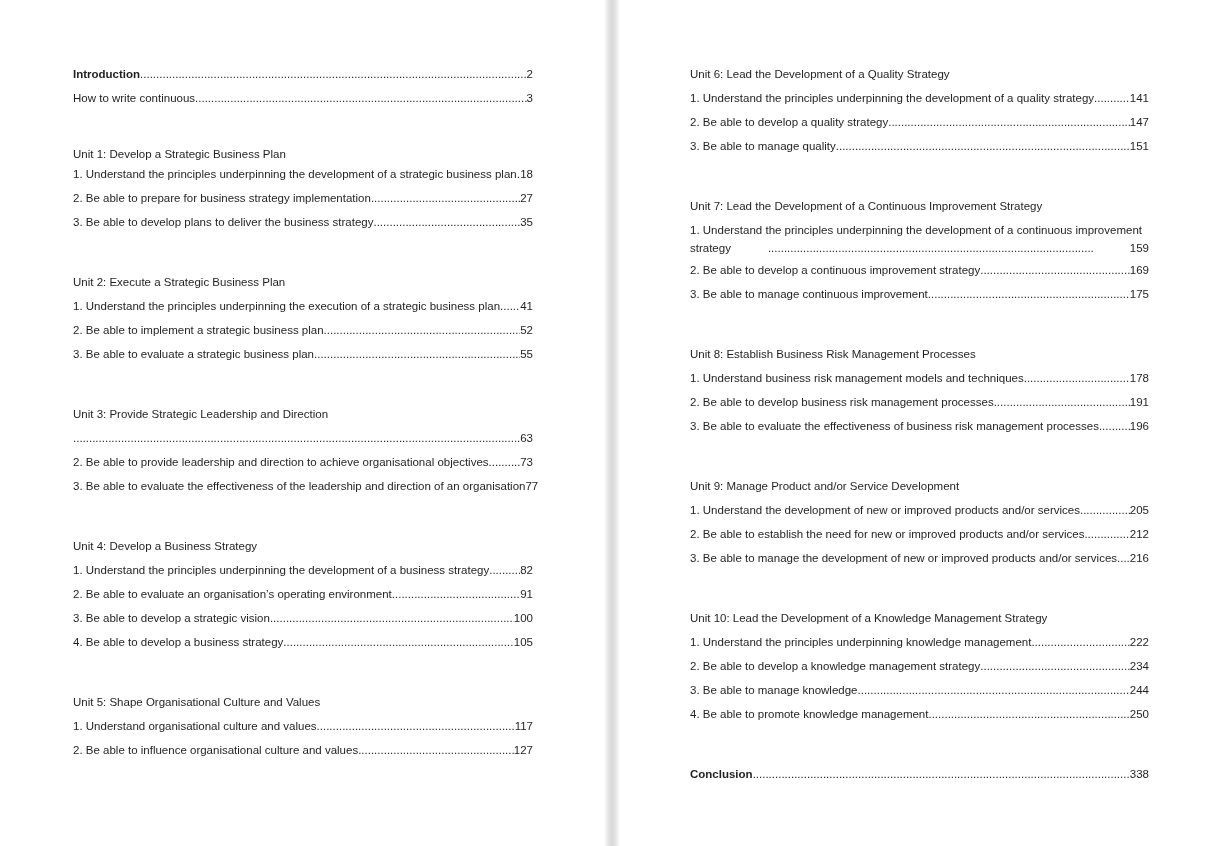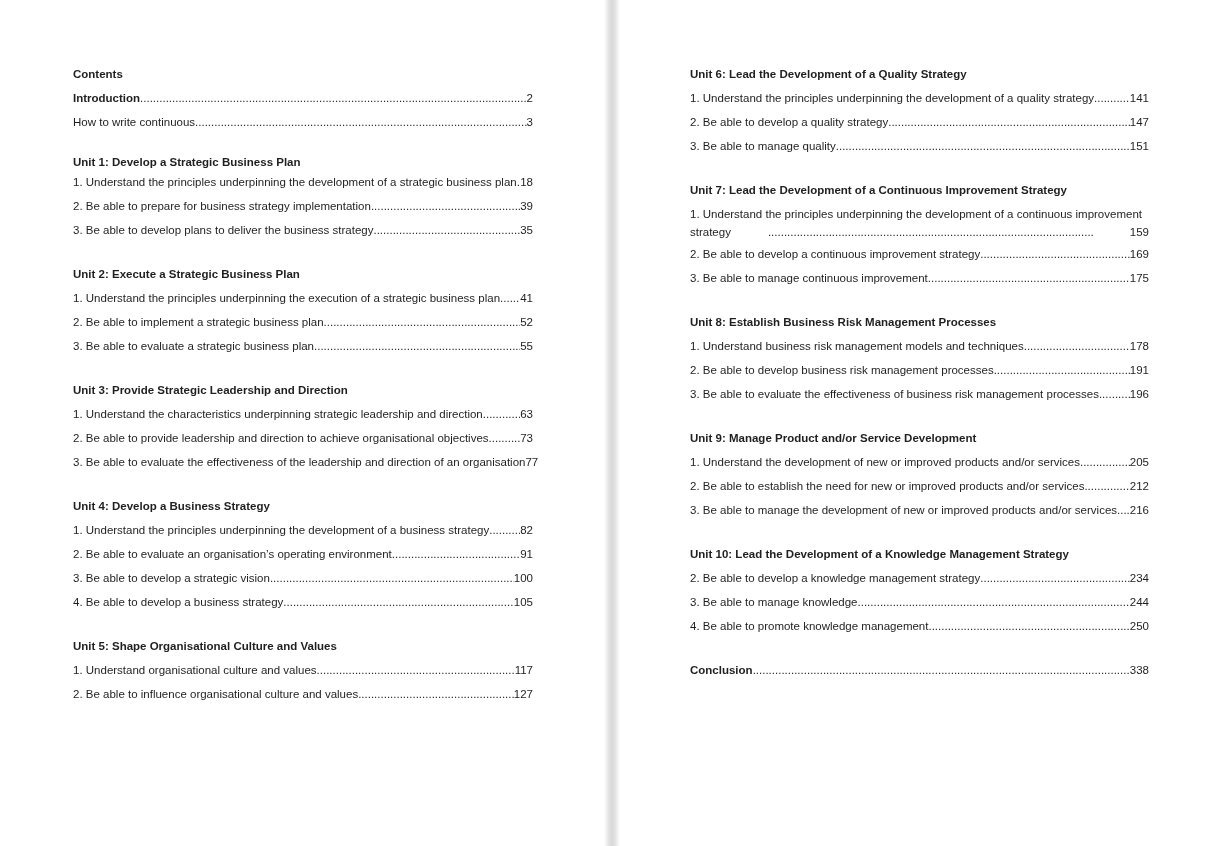--- a/index.html
+++ b/index.html
@@ -12,41 +12,40 @@
   }
   .canvas { position: relative; width: 1220px; height: 846px; background: #ffffff; }
   .gutter {
     position: absolute; top: 0; left: 604px; width: 16px; height: 846px;
     background: linear-gradient(90deg, #ffffff 0%, #e4e4e4 28%, #d8d8d8 50%, #e4e4e4 72%, #ffffff 100%);
   }
   .page { position: absolute; top: 62px; font-size: 11.5px; line-height: 24px; }
   .page-left  { left: 73px;  width: 460px; }
   .page-right { left: 690px; width: 459px; }
   .doc-title { font-weight: 700; line-height: 24px; }
-  .block + .block { margin-top: 20px; }
+  .block + .block { margin-top: 36px; }
   .page-left .block:first-child { margin-top: 0; }
-  .heading { font-weight: 700; line-height: 24px; white-space: nowrap; }
+  .heading { font-weight: 400; line-height: 24px; white-space: nowrap; }
   .block.tight .heading { line-height: 16px; }
   .row { display: flex; align-items: center; line-height: 24px; }
   .t { white-space: nowrap; flex: 0 0 auto; }
   .t.b { font-weight: 700; }
   .pre { line-height: 16px; padding-top: 4px; }
   .block.wrapblock .row.wrapped { line-height: 20px; gap: 37px; }
   .dots { flex: 1 1 auto; overflow: hidden; white-space: nowrap; }
   .dots::after {
     content: "....................................................................................................................................................................................................................................................................................................................................................................................................................................";
   }
   .pg { flex: 0 0 auto; white-space: nowrap; }
 </style>
 </head>
 <body>
 
 <div class="canvas">
   <div class="page page-left">
-    <div class="doc-title">Contents</div>
     <div id="left-blocks">
         <div class="block">
           <div class="row">
             <span class="t b">Introduction</span>
             <span class="dots"></span>
             <span class="pg">2</span>
           </div>
           <div class="row">
             <span class="t">How to write continuous</span>
             <span class="dots"></span>
@@ -56,21 +55,21 @@
         <div class="block tight">
           <div class="heading">Unit 1: Develop a Strategic Business Plan</div>
           <div class="row">
             <span class="t">1. Understand the principles underpinning the development of a strategic business plan</span>
             <span class="dots"></span>
             <span class="pg">18</span>
           </div>
           <div class="row">
             <span class="t">2. Be able to prepare for business strategy implementation</span>
             <span class="dots"></span>
-            <span class="pg">39</span>
+            <span class="pg">27</span>
           </div>
           <div class="row">
             <span class="t">3. Be able to develop plans to deliver the business strategy</span>
             <span class="dots"></span>
             <span class="pg">35</span>
           </div>
         </div>
         <div class="block">
           <div class="heading">Unit 2: Execute a Strategic Business Plan</div>
           <div class="row">
@@ -85,21 +84,20 @@
           </div>
           <div class="row">
             <span class="t">3. Be able to evaluate a strategic business plan</span>
             <span class="dots"></span>
             <span class="pg">55</span>
           </div>
         </div>
         <div class="block">
           <div class="heading">Unit 3: Provide Strategic Leadership and Direction</div>
           <div class="row">
-            <span class="t">1. Understand the characteristics underpinning strategic leadership and direction</span>
             <span class="dots"></span>
             <span class="pg">63</span>
           </div>
           <div class="row">
             <span class="t">2. Be able to provide leadership and direction to achieve organisational objectives</span>
             <span class="dots"></span>
             <span class="pg">73</span>
           </div>
           <div class="row">
             <span class="t">3. Be able to evaluate the effectiveness of the leadership and direction of an organisation</span>
@@ -217,20 +215,25 @@
           </div>
           <div class="row">
             <span class="t">3. Be able to manage the development of new or improved products and/or services</span>
             <span class="dots"></span>
             <span class="pg">216</span>
           </div>
         </div>
         <div class="block">
           <div class="heading">Unit 10: Lead the Development of a Knowledge Management Strategy</div>
           <div class="row">
+            <span class="t">1. Understand the principles underpinning knowledge management</span>
+            <span class="dots"></span>
+            <span class="pg">222</span>
+          </div>
+          <div class="row">
             <span class="t">2. Be able to develop a knowledge management strategy</span>
             <span class="dots"></span>
             <span class="pg">234</span>
           </div>
           <div class="row">
             <span class="t">3. Be able to manage knowledge</span>
             <span class="dots"></span>
             <span class="pg">244</span>
           </div>
           <div class="row">

